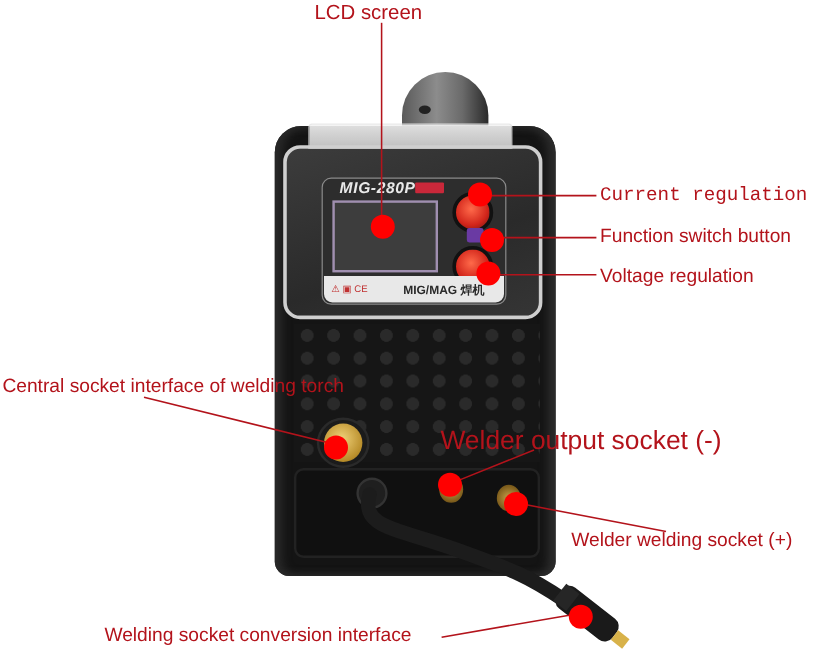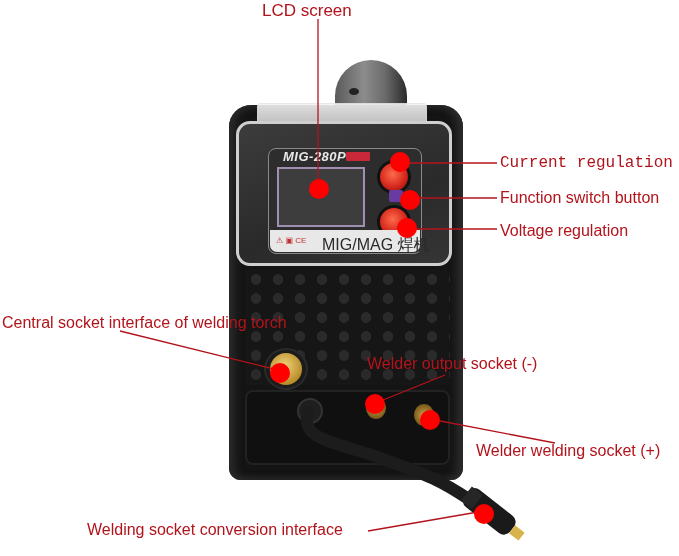--- a/index.html
+++ b/index.html
@@ -16,21 +16,21 @@
   .cover-top { left:257px; top:103px; width:168px; height:22px; background:linear-gradient(#f4f4f4,#cfcfcf); border:1px solid #e6e6e6; border-radius:3px; opacity:.9; }
   .cover { left:236px; top:121px; width:216px; height:145px; border-radius:14px; background:linear-gradient(160deg,#3c3c3c,#2a2a2a 60%,#353535); border:3px solid #cfcfcf; box-sizing:border-box; }
   .panel { left:268px; top:148px; width:154px; height:106px; border-radius:8px; border:1px solid #8a8a8a; background:#2d2d2d; box-sizing:border-box; }
   .model { left:283px; top:149px; color:#e9e9e9; font-size:13px; font-weight:bold; font-style:italic; letter-spacing:.5px; }
   .badge { left:346px; top:152px; width:24px; height:9px; background:#c9283a; border-radius:1px; }
   .lcd { left:277px; top:167px; width:88px; height:60px; background:#3d3d3d; border:2px solid #a08fb0; box-sizing:border-box; }
   .knob { width:34px; height:34px; border-radius:50%; background:radial-gradient(circle at 45% 40%,#ff6a4a,#d1241a 60%,#5a1a12); border:3px solid #111; box-sizing:border-box; }
   .func-btn { left:389px; top:190px; width:14px; height:12px; background:#6a3aa3; border-radius:2px; }
   .panel-foot { left:270px; top:230px; width:150px; height:22px; background:#e8e8e8; border-radius:0 0 7px 7px; }
   .foot-icons { left:276px; top:236px; color:#c03030; font-size:8px; }
-  .foot-text { left:322px; top:235px; color:#2a2a2a; font-size:16px; font-weight:normal; }
+  .foot-text { left:336px; top:235px; color:#2a2a2a; font-size:10px; font-weight:bold; }
 
   .grille { left:245px; top:270px; width:205px; height:115px; background:
       radial-gradient(circle at 50% 50%, #2a2a2a 35%, transparent 38%) 0 0/22px 19px,
       #161616; }
   .torch-socket { left:264px; top:348px; width:44px; height:42px; border-radius:50%; background:#1b1b1b; border:2px solid #2a2a2a; box-sizing:border-box; }
   .torch-socket-inner { left:270px; top:353px; width:32px; height:32px; border-radius:50%; background:radial-gradient(circle at 45% 40%,#f0d27a,#b88d2a 70%,#6a4e12); }
   .lower-panel { left:245px; top:390px; width:205px; height:75px; border-radius:8px; background:#101010; border:2px solid #222; box-sizing:border-box; }
   .cable-port { left:297px; top:398px; width:26px; height:26px; border-radius:50%; background:#1f1f1f; border:2px solid #333; box-sizing:border-box; }
   .out-socket { width:20px; height:22px; border-radius:50%; background:radial-gradient(circle,#c9a04a,#7a5a1a 70%,#222); }
 </style>
@@ -89,15 +89,15 @@
 <div class="dot" style="left:280px;top:373px;"></div>
 <div class="dot" style="left:375px;top:404px;"></div>
 <div class="dot" style="left:430px;top:420px;"></div>
 <div class="dot" style="left:484px;top:514px;"></div>
 
 <div class="label" style="left:262px;top:2px;font-size:17px;">LCD screen</div>
 <div class="label" style="left:500px;top:155px;font-size:16px;font-family:Liberation Mono, monospace;">Current regulation</div>
 <div class="label" style="left:500px;top:190px;font-size:16px;">Function switch button</div>
 <div class="label" style="left:500px;top:223px;font-size:16px;">Voltage regulation</div>
 <div class="label" style="left:2px;top:315px;font-size:16px;text-align:right;">Central socket interface of welding torch</div>
-<div class="label" style="left:367px;top:356px;font-size:16px;text-align:center;">Welder output socket (-)</div>
+<div class="label" style="left:367px;top:356px;font-size:22px;text-align:center;">Welder output socket (-)</div>
 <div class="label" style="left:476px;top:443px;font-size:16px;">Welder welding socket (+)</div>
 <div class="label" style="left:87px;top:522px;font-size:16px;">Welding socket conversion interface</div>
 
 </body></html>

